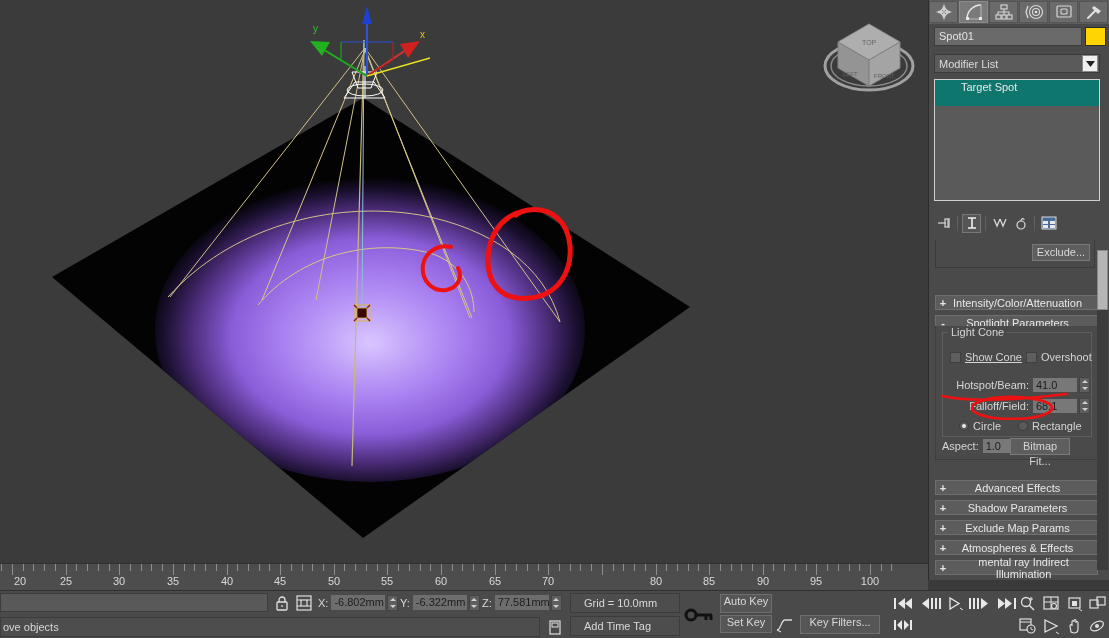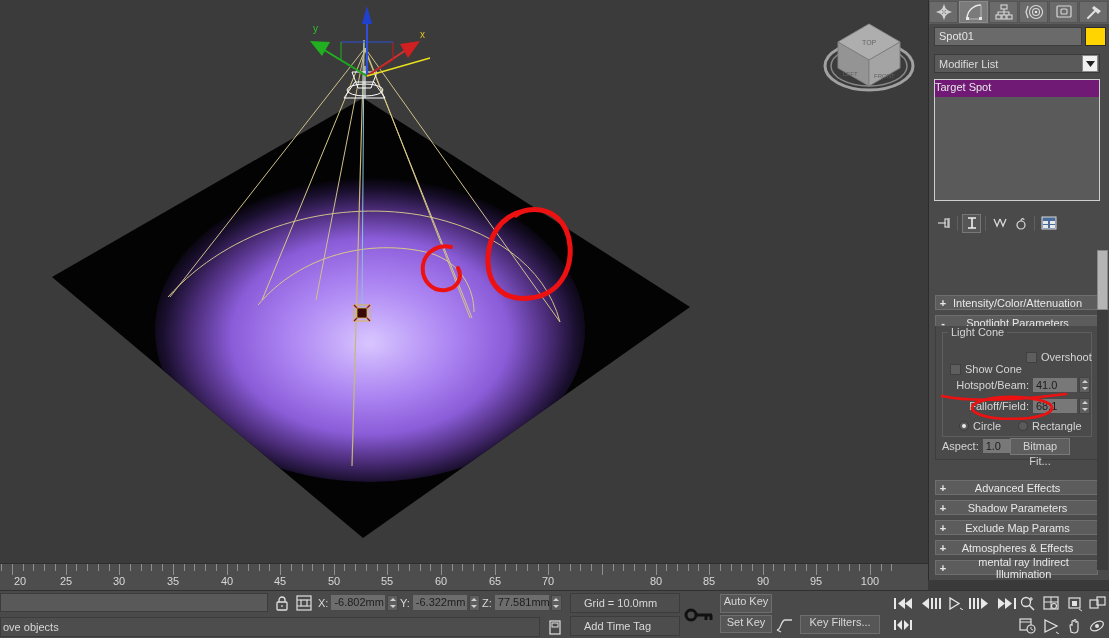--- a/index.html
+++ b/index.html
@@ -62,22 +62,22 @@
     width: 16px; height: 17px; background: #f0f0f0;
     border: 1px solid #888; display: flex;
     align-items: center; justify-content: center; margin-right: 1px;
   }
 
   #modstack {
     position: absolute; left: 5px; top: 79px; width: 166px; height: 122px;
     background: #5a5a5a; border: 1px solid #cfcfcf;
   }
   #modstack-item {
-    height: 17px; background: #701a75; color: #e8e8e8;
-    font-size: 11px; line-height: 15px;
+    height: 26px; background: #0f766e; color: #e8e8e8;
+    font-size: 11px; padding-left: 26px; line-height: 15px;
   }
 
   #stack-tools {
     position: absolute; left: 5px; top: 212px; width: 166px; height: 22px;
     display: flex; align-items: center; gap: 2px;
   }
   .stack-btn {
     width: 19px; height: 19px; display: flex;
     align-items: center; justify-content: center;
   }
@@ -418,36 +418,39 @@
           <rect x="2" y="5" width="5" height="3" fill="#e8e8e8"></rect>
           <rect x="9" y="5" width="5" height="3" fill="#e8e8e8"></rect>
           <rect x="2" y="9" width="5" height="3" fill="#e8e8e8"></rect>
           <rect x="9" y="9" width="5" height="3" fill="#e8e8e8"></rect>
         </svg>
       </div>
     </div>
 
     <div id="panel-scroll">
 
+      <div id="excl-group">
+        <div id="excl-btn">Exclude...</div>
+      </div>
 
       <div class="rollout-head" style="top:55px">
         <span class="sign">+</span>
         <span class="rtitle">Intensity/Color/Attenuation</span>
       </div>
 
       <div class="rollout-head" style="top:75px">
         <span class="sign">-</span>
         <span class="rtitle">Spotlight Parameters</span>
       </div>
 
       <div id="spot-body">
         <div id="lightcone-group">
           <span id="lightcone-legend">Light Cone</span>
 
-          <div class="cb-row" style="left:7px; top:30px;">
+          <div class="cb-row" style="left:7px; top:18px;text-decoration:underline;">
             <span class="checkbox"></span>
             <span>Show Cone</span>
           </div>
           <div class="cb-row" style="left:83px; top:18px;">
             <span class="checkbox"></span>
             <span>Overshoot</span>
           </div>
 
           <div class="field-row" style="left:2px; top:44px;">
             <span class="field-lbl" style="width:84px;">Hotspot/Beam:</span>

